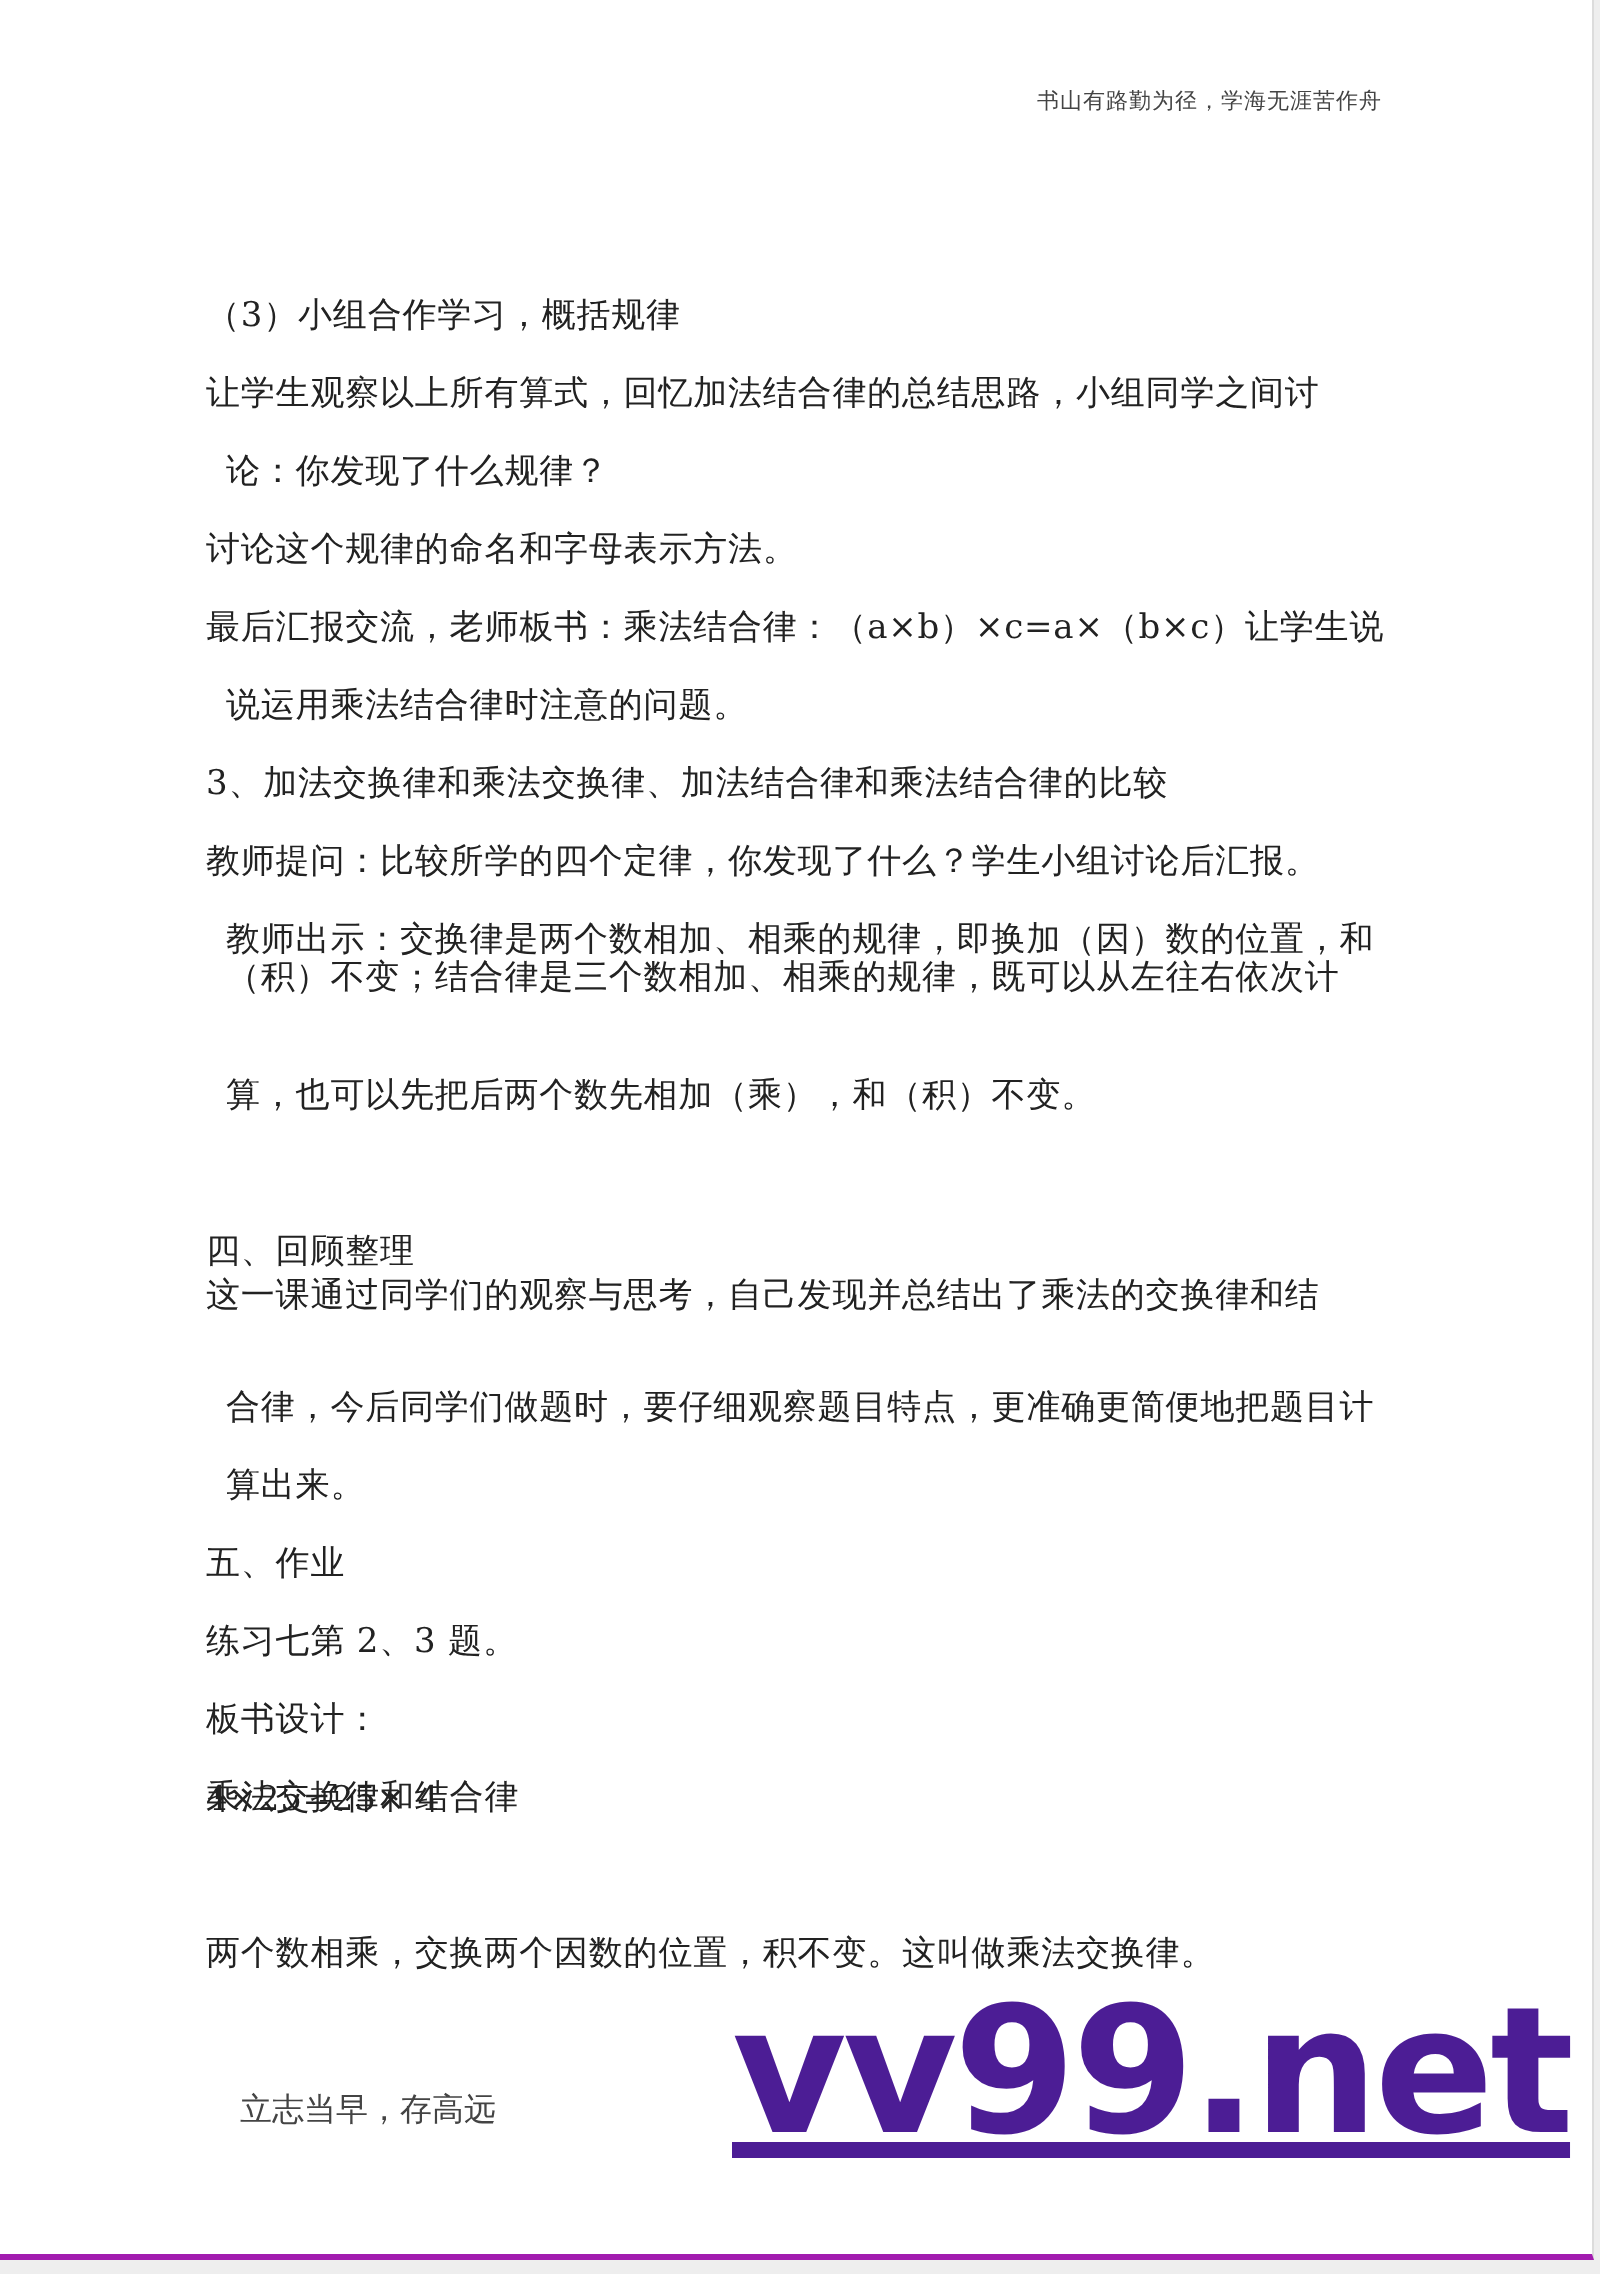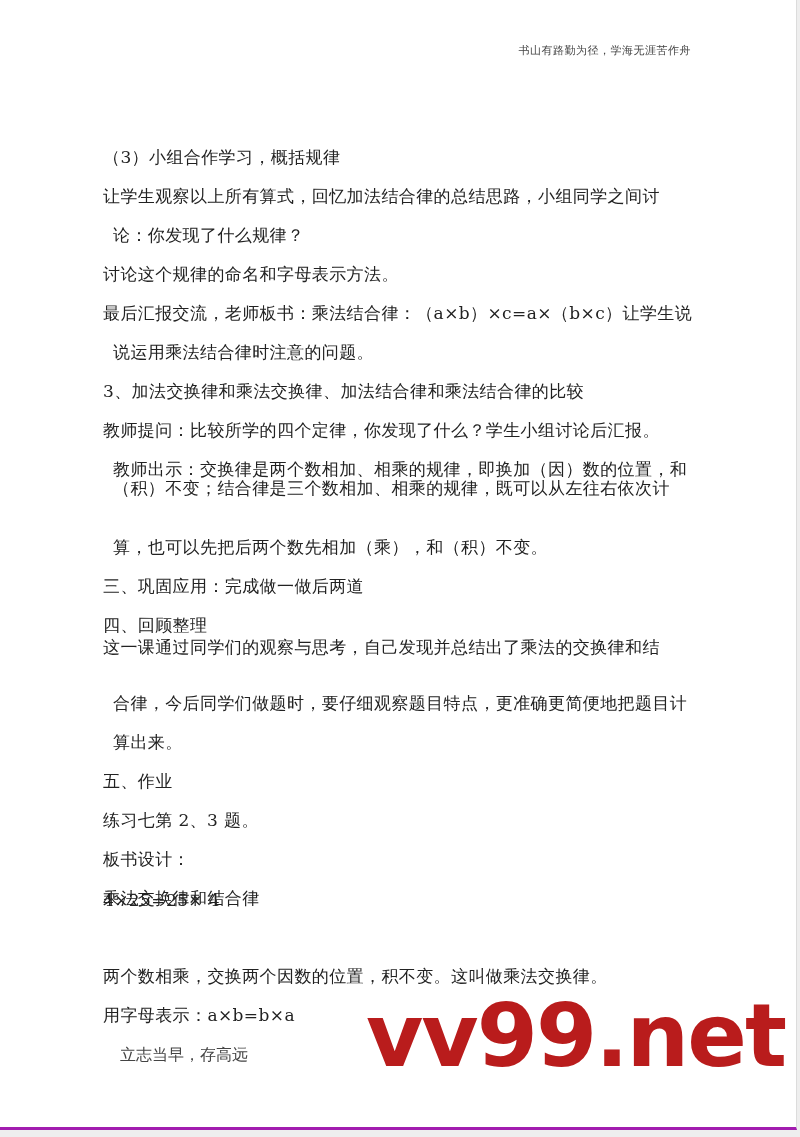--- a/index.html
+++ b/index.html
@@ -27,49 +27,47 @@
   }
   .ind { left: 103px; }
   .noind { left: 85px; margin-left: 28px; }
   .footer {
     position: absolute; left: 120px; top: 1045px;
     font-size: 16px; color: #444;
   }
   .watermark {
     position: absolute; left: 366px; top: 992px;
     font-family: "DejaVu Sans", "Liberation Sans", sans-serif;
-    font-weight: bold; font-size: 88px; color: #b91c1c;
-    letter-spacing: -2px; line-height: 1;
+    font-weight: bold; font-size: 88px; color: #4c1d95;
+    letter-spacing: -2px; line-height: 1; text-decoration: underline;
   }
 </style>
 </head>
 <body>
 
 <div class="page">
   <div class="header">书山有路勤为径，学海无涯苦作舟</div>
 
   <div class="line ind" style="top:146px">（3）小组合作学习，概括规律</div>
   <div class="line ind" style="top:185px">让学生观察以上所有算式，回忆加法结合律的总结思路，小组同学之间讨</div>
   <div class="line noind" style="top:224px">论：你发现了什么规律？</div>
   <div class="line ind" style="top:263px">讨论这个规律的命名和字母表示方法。</div>
   <div class="line ind" style="top:302px">最后汇报交流，老师板书：乘法结合律：（a×b）×c=a×（b×c）让学生说</div>
   <div class="line noind" style="top:341px">说运用乘法结合律时注意的问题。</div>
   <div class="line ind" style="top:380px">3、加法交换律和乘法交换律、加法结合律和乘法结合律的比较</div>
   <div class="line ind" style="top:419px">教师提问：比较所学的四个定律，你发现了什么？学生小组讨论后汇报。</div>
   <div class="line noind" style="top:458px">教师出示：交换律是两个数相加、相乘的规律，即换加（因）数的位置，和</div>
   <div class="line noind" style="top:477px">（积）不变；结合律是三个数相加、相乘的规律，既可以从左往右依次计</div>
   <div class="line noind" style="top:536px">算，也可以先把后两个数先相加（乘），和（积）不变。</div>
-  <div class="line ind" style="top:575px">三、巩固应用：完成做一做后两道</div>
   <div class="line ind" style="top:614px">四、回顾整理</div>
   <div class="line ind" style="top:636px">这一课通过同学们的观察与思考，自己发现并总结出了乘法的交换律和结</div>
   <div class="line noind" style="top:692px">合律，今后同学们做题时，要仔细观察题目特点，更准确更简便地把题目计</div>
   <div class="line noind" style="top:731px">算出来。</div>
   <div class="line ind" style="top:770px">五、作业</div>
   <div class="line ind" style="top:809px">练习七第 2、3 题。</div>
   <div class="line ind" style="top:848px">板书设计：</div>
   <div class="line ind" style="top:887px">乘法交换律和结合律</div>
   <div class="line ind" style="top:890px">4×25=25× 4</div>
   <div class="line ind" style="top:965px">两个数相乘，交换两个因数的位置，积不变。这叫做乘法交换律。</div>
-  <div class="line ind" style="top:1004px">用字母表示：a×b=b×a</div>
 
   <div class="watermark">vv99.net</div>
   <div class="footer">立志当早，存高远</div>
 </div>
 
 </body></html>

